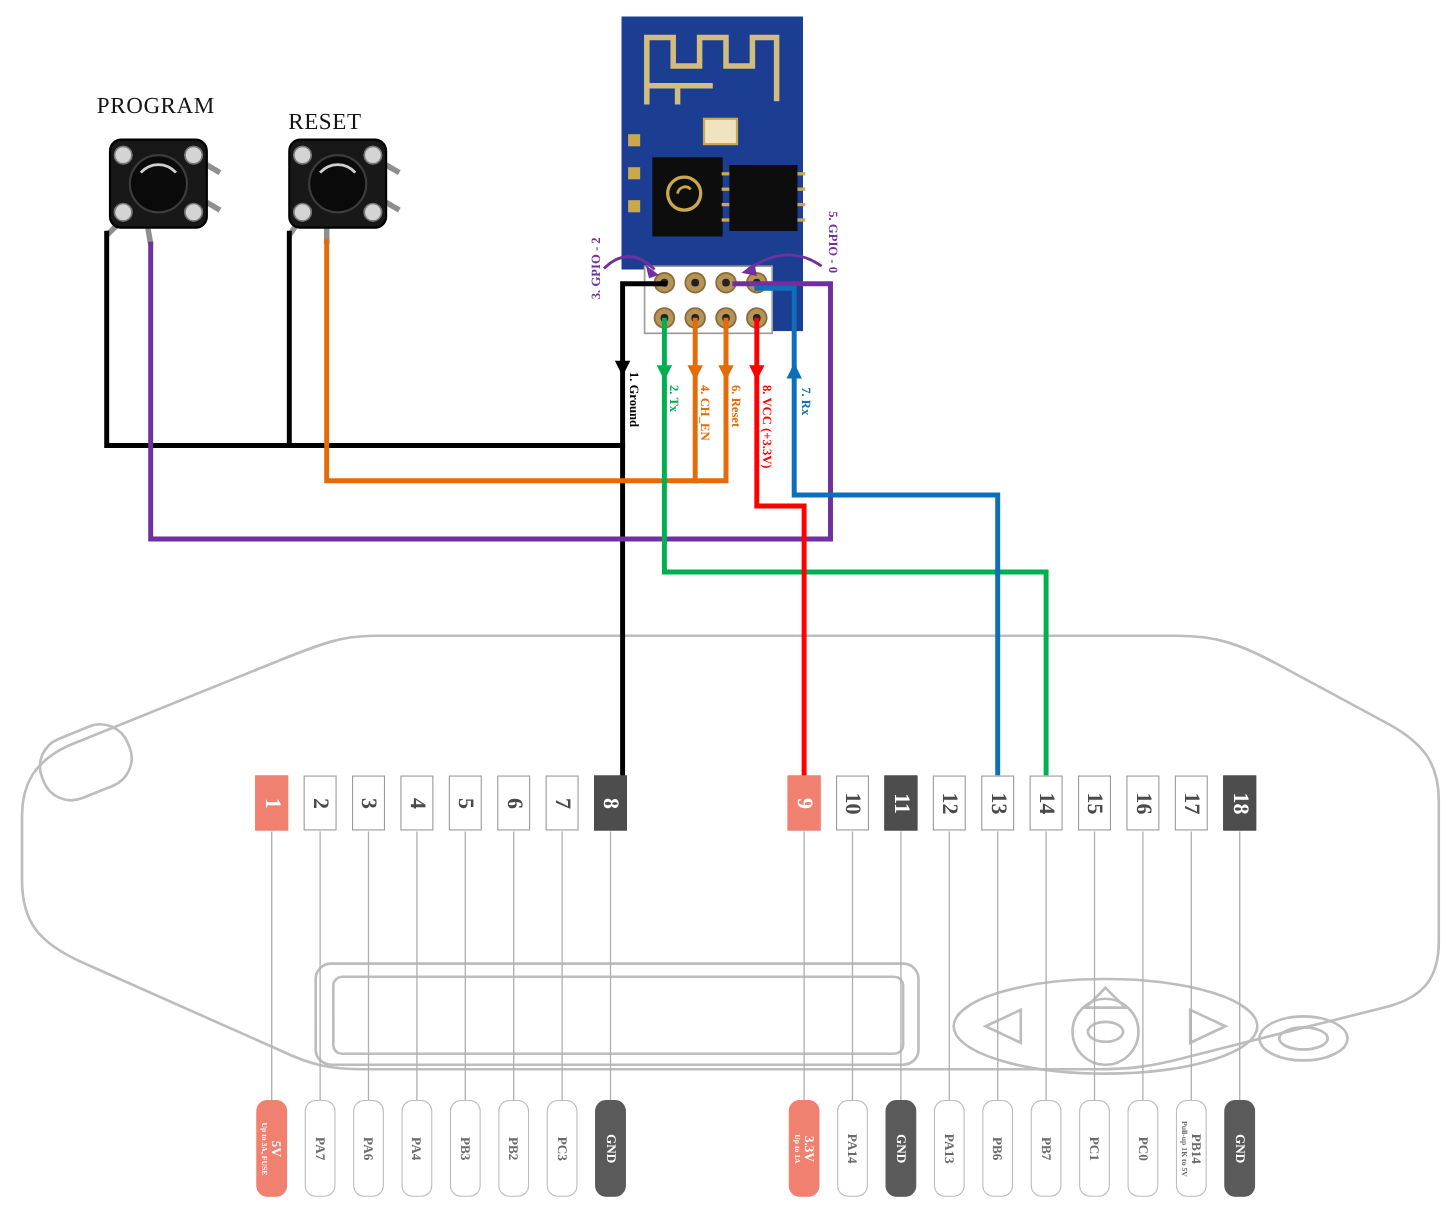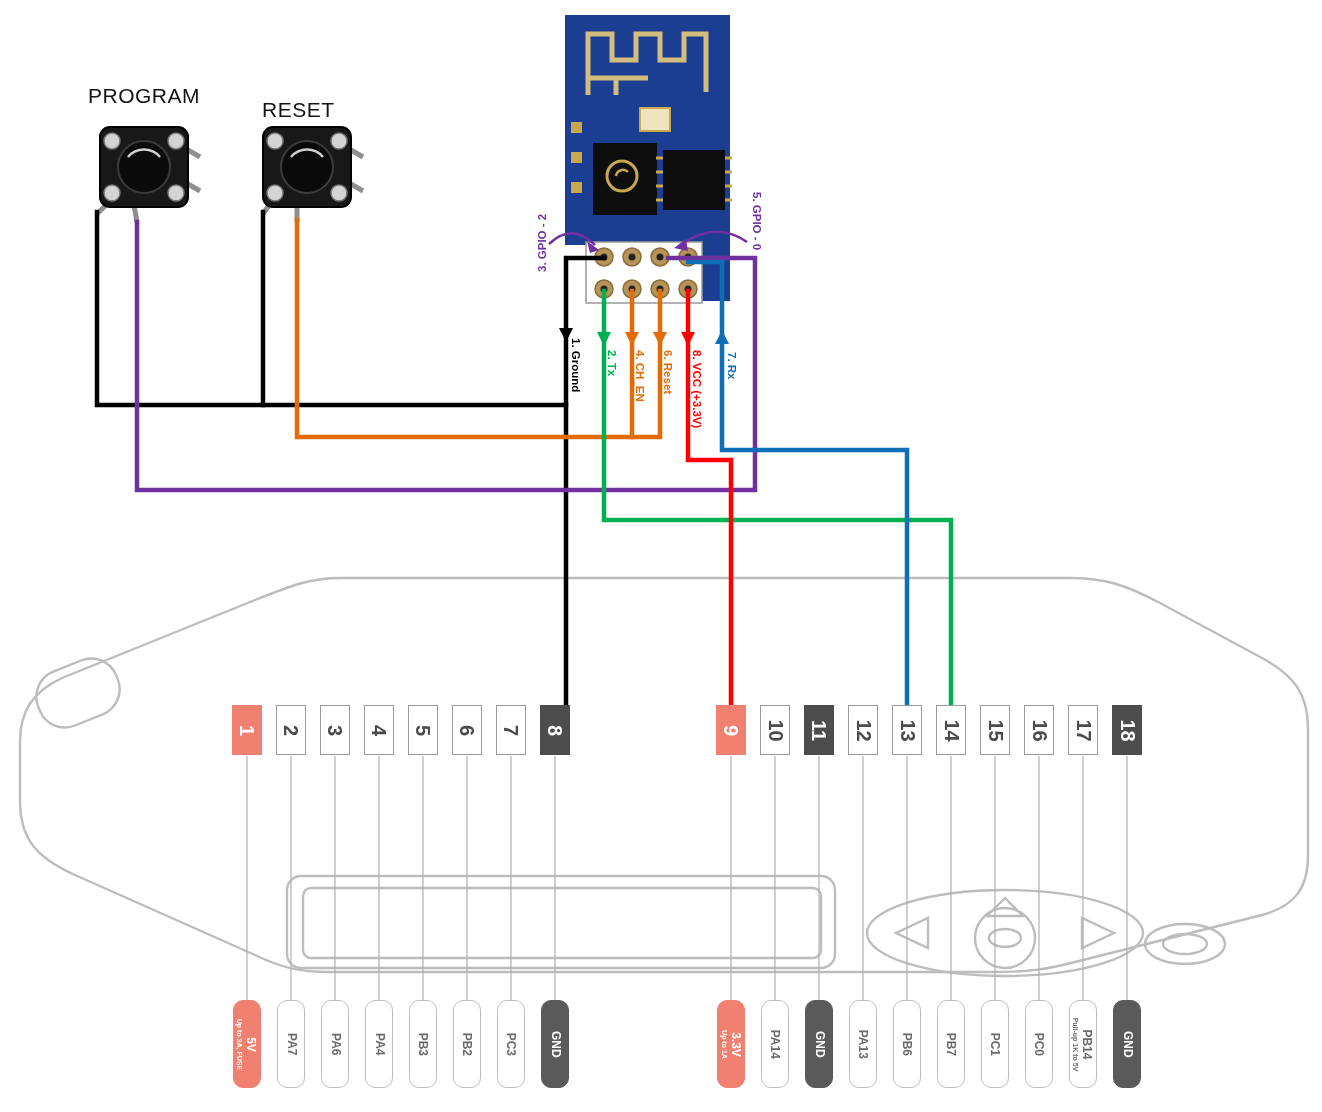--- a/index.html
+++ b/index.html
@@ -1,17 +1,17 @@
 <!DOCTYPE html>
 <html><head>
 <meta charset="utf-8">
 <style>
   html,body{margin:0;padding:0;background:#fff;}
   #canvas{position:relative;width:1322px;height:1112px;background:#ffffff;
-          font-family:Liberation Sans, sans-serif;overflow:hidden;}
+          font-family:Liberation Serif, serif;overflow:hidden;}
   #gfx{position:absolute;left:0;top:0;}
   polyline.wire{fill:none;stroke-width:4.5;stroke-linejoin:miter;stroke-linecap:square;}
   path.curve{fill:none;stroke-width:2.5;}
   .btn-label{position:absolute;font-size:21px;color:#141414;letter-spacing:.5px;}
   .vlabel{position:absolute;font-size:11.5px;font-weight:bold;white-space:nowrap;
           transform-origin:0 0;transform:rotate(90deg);}
   .vlabel.ccw{transform:rotate(-90deg);}
   .pin{position:absolute;top:705px;width:30px;height:50px;background:#fff;border:1px solid #9a9a9a;
        display:flex;align-items:center;justify-content:center;box-sizing:border-box;}
   .pin .num{transform:rotate(90deg);font-size:20px;font-weight:bold;color:#4a4a4a;}

